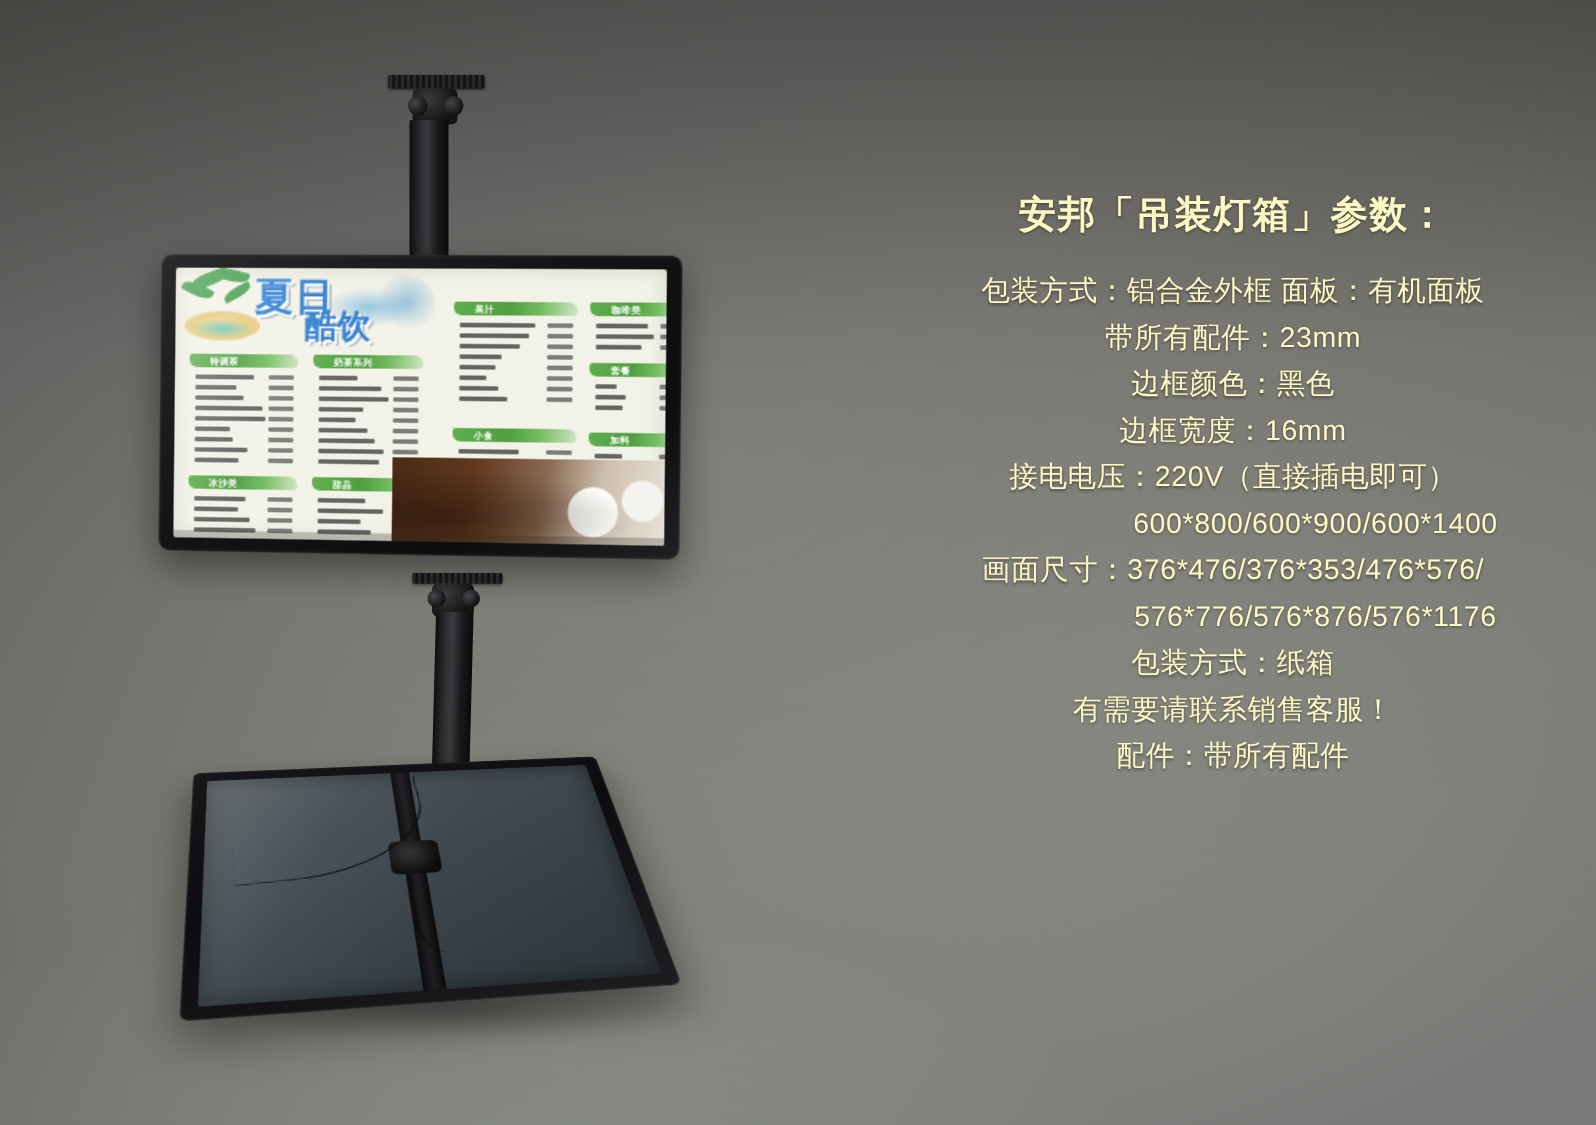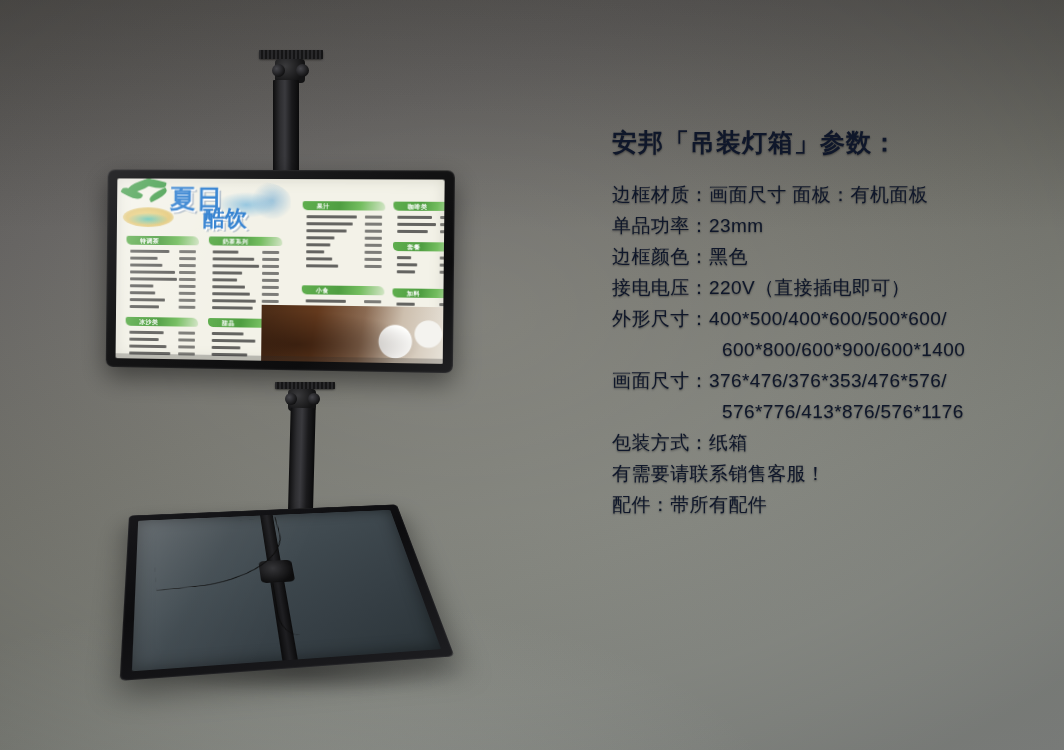--- a/index.html
+++ b/index.html
@@ -239,22 +239,23 @@
     position:absolute; left:150px; top:650px; width:310px; height:44px;
     background: radial-gradient(ellipse at 50% 50%, rgba(20,20,20,0.34), rgba(20,20,20,0) 72%);
     filter: blur(3px);
   }
 
   
   #specs {
     position: absolute;
     left: 612px; top: 126px;
     width: 420px;
-    color: #0f172a;
+    color: #fef9c3;
     text-shadow: 0 1px 2px rgba(0,0,0,0.42);
+    text-align: center;
   }
   #specs .spec-title {
     font-size: 25px;
     font-weight: 700;
     letter-spacing: 1px;
     margin-bottom: 20px;
     white-space: nowrap;
   }
   .spec-line {
     font-size: 19px;
@@ -573,27 +574,27 @@
         <div class="back-bracket"></div>
         <div class="cable"></div>
         <div class="cable2"></div>
       </div>
     </div>
   </div>
 
   <div id="specs">
     <div class="spec-title">安邦「吊装灯箱」参数：</div>
     <div>
-      <div class="spec-line">边框材质：画面尺寸    面板：有机面板</div>
-      <div class="spec-line">单品功率：23mm</div>
+      <div class="spec-line">包装方式：铝合金外框    面板：有机面板</div>
+      <div class="spec-line">带所有配件：23mm</div>
       <div class="spec-line">边框颜色：黑色</div>
+      <div class="spec-line">边框宽度：16mm</div>
       <div class="spec-line">接电电压：220V（直接插电即可）</div>
-      <div class="spec-line">外形尺寸：400*500/400*600/500*600/</div>
       <div class="spec-line cont">600*800/600*900/600*1400</div>
       <div class="spec-line">画面尺寸：376*476/376*353/476*576/</div>
-      <div class="spec-line cont">576*776/413*876/576*1176</div>
+      <div class="spec-line cont">576*776/576*876/576*1176</div>
       <div class="spec-line">包装方式：纸箱</div>
       <div class="spec-line">有需要请联系销售客服！</div>
       <div class="spec-line">配件：带所有配件</div>
     </div>
   </div>
 
 </div>
 
 </body></html>

